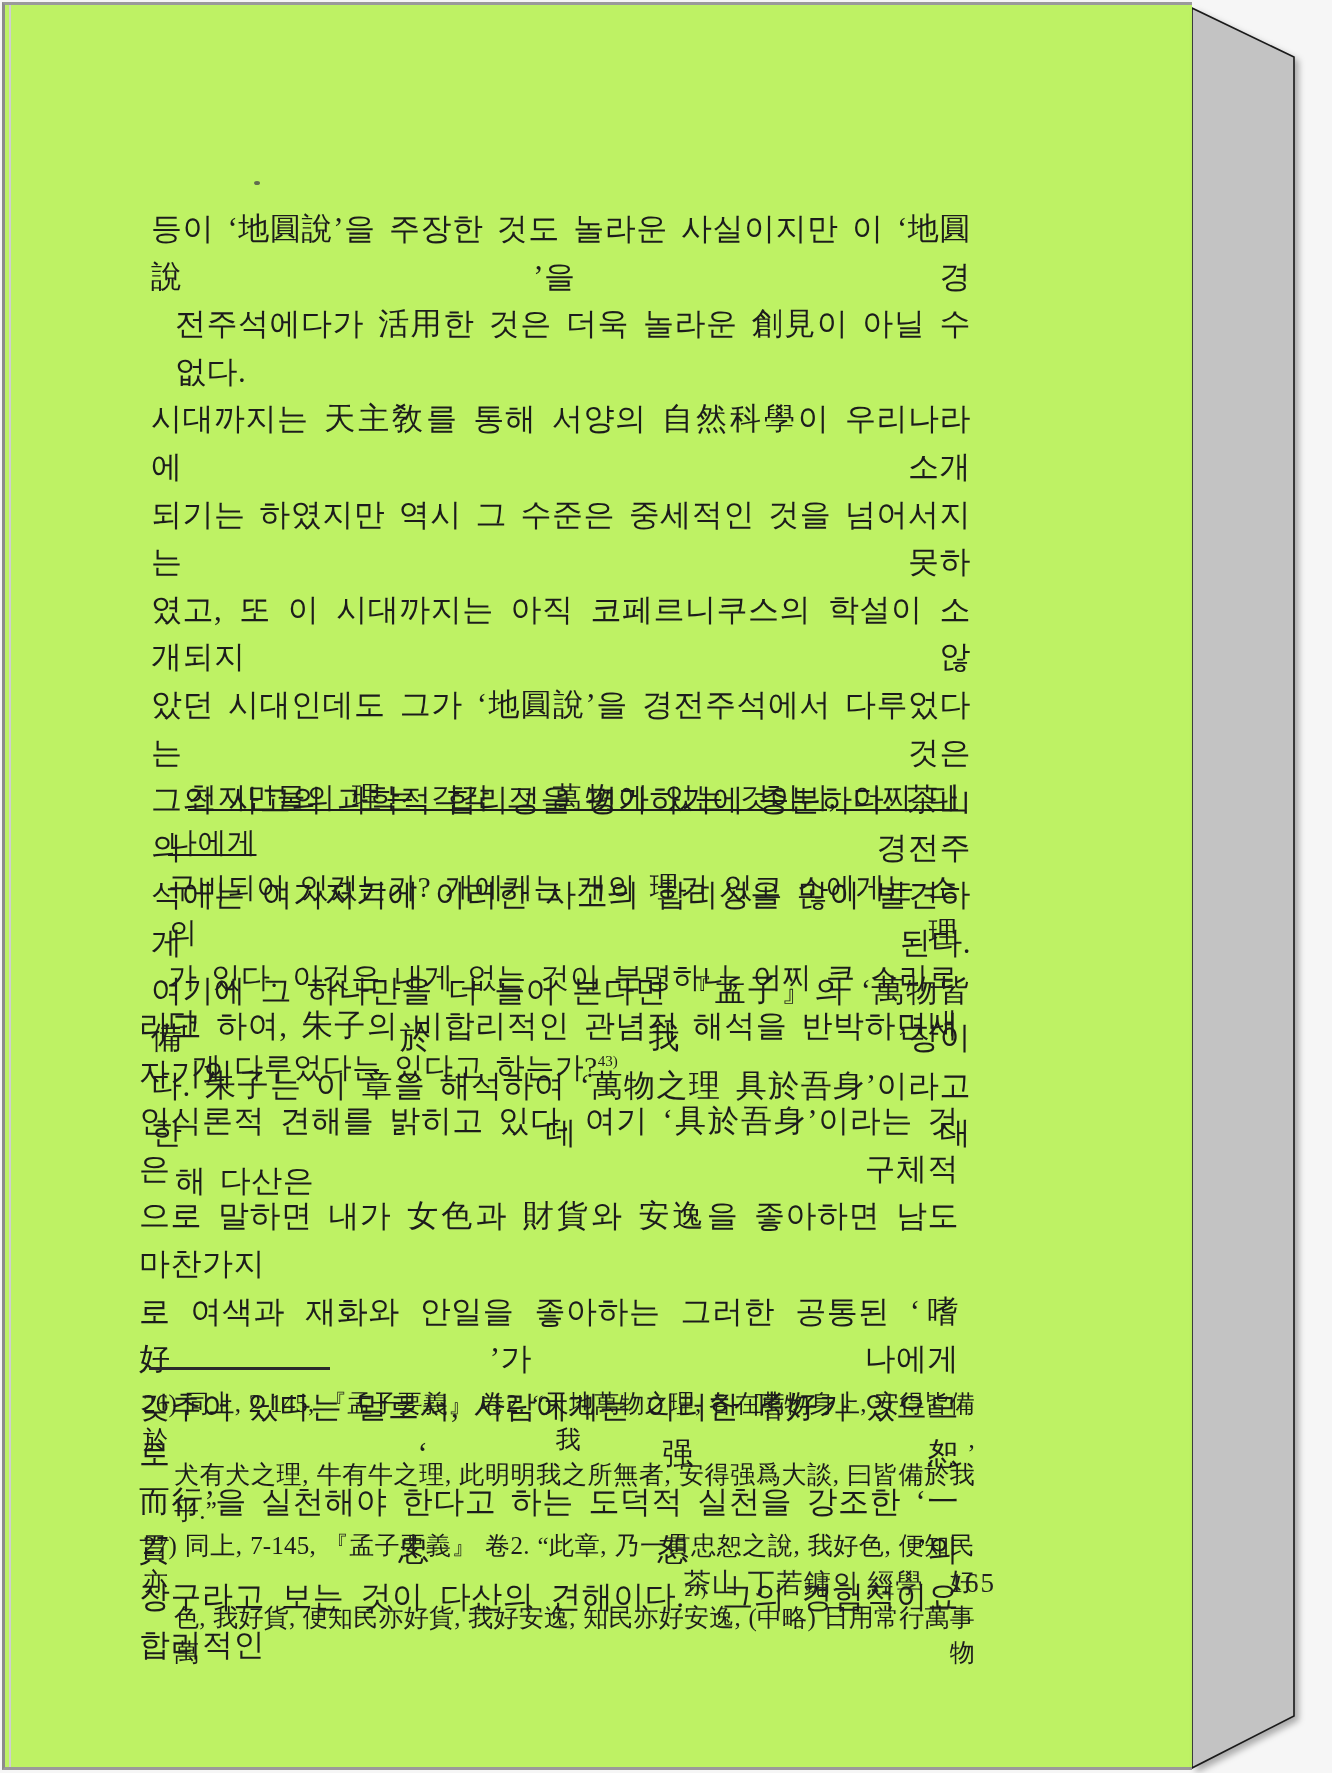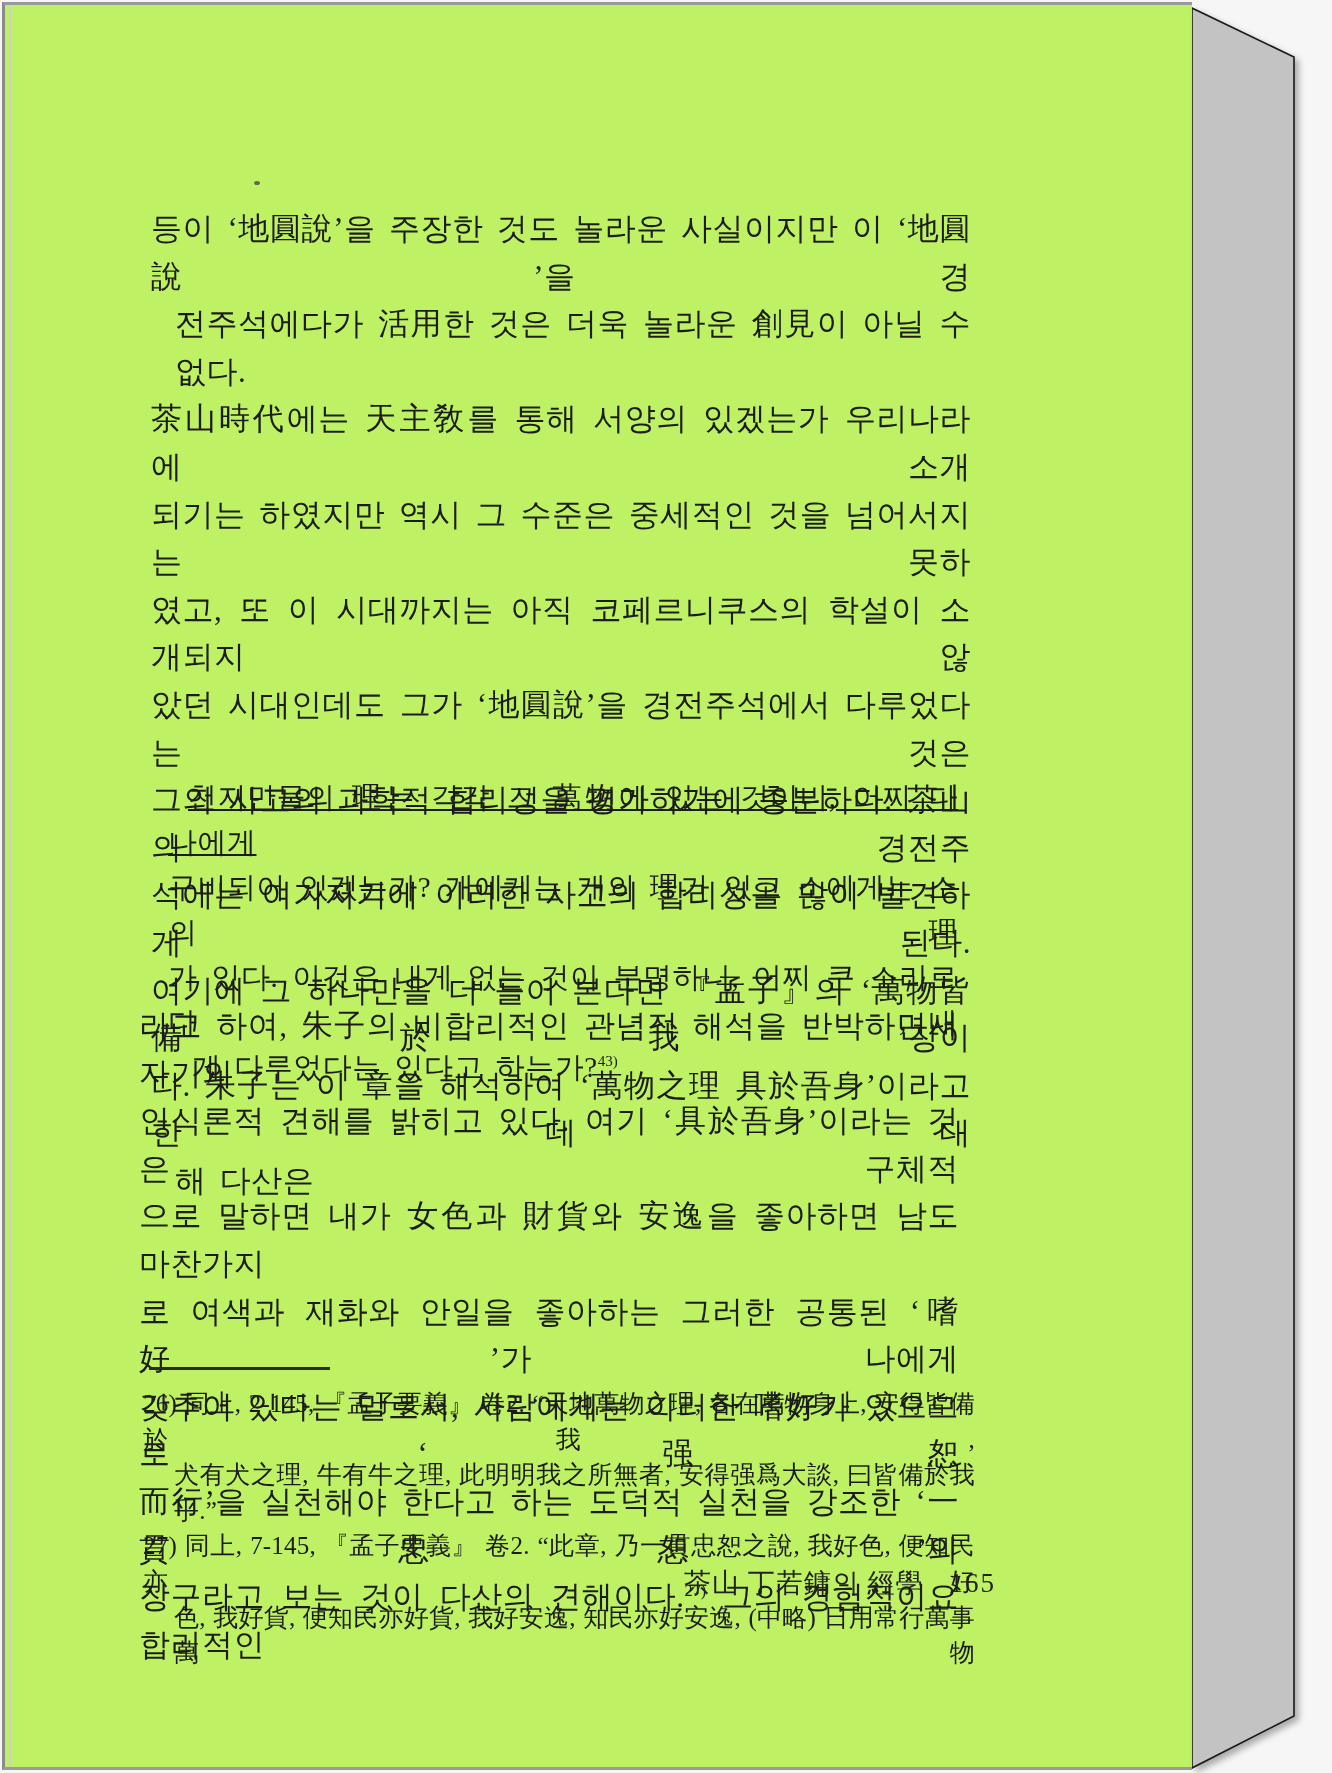--- a/index.html
+++ b/index.html
@@ -76,21 +76,21 @@
   <div class="page">
     <div class="inner-left-line"></div>
     <div class="scan-dot"></div>
 
     <div class="textblock block-a">
 
         <div class="line"><span>등이 ‘地圓說’을 주장한 것도 놀라운 사실이지만 이 ‘地圓說’을 경</span><sup class="fnref"></sup><span></span></div>
 
         <div class="line end"><span>전주석에다가 活用한 것은 더욱 놀라운 創見이 아닐 수 없다.</span><sup class="fnref"></sup><span></span></div>
 
-        <div class="line"><span>茶山時代에는 天主敎를 통해 서양의 있겠는가 우리나라에 소개</span><sup class="fnref"></sup><span></span></div>
+        <div class="line"><span>시대까지는 天主敎를 통해 서양의 自然科學이 우리나라에 소개</span><sup class="fnref"></sup><span></span></div>
 
         <div class="line"><span>되기는 하였지만 역시 그 수준은 중세적인 것을 넘어서지는 못하</span><sup class="fnref"></sup><span></span></div>
 
         <div class="line"><span>였고, 또 이 시대까지는 아직 코페르니쿠스의 학설이 소개되지 않</span><sup class="fnref"></sup><span></span></div>
 
         <div class="line"><span>았던 시대인데도 그가 ‘地圓說’을 경전주석에서 다루었다는 것은</span><sup class="fnref"></sup><span></span></div>
 
         <div class="line"><span>그의 사고의 과학적 합리성을 평가하기에 충분하다. 茶山의 경전주</span><sup class="fnref"></sup><span></span></div>
 
         <div class="line"><span>석에는 여기저기에 이러한 사고의 합리성을 많이 발견하게 된다.</span><sup class="fnref"></sup><span></span></div>

